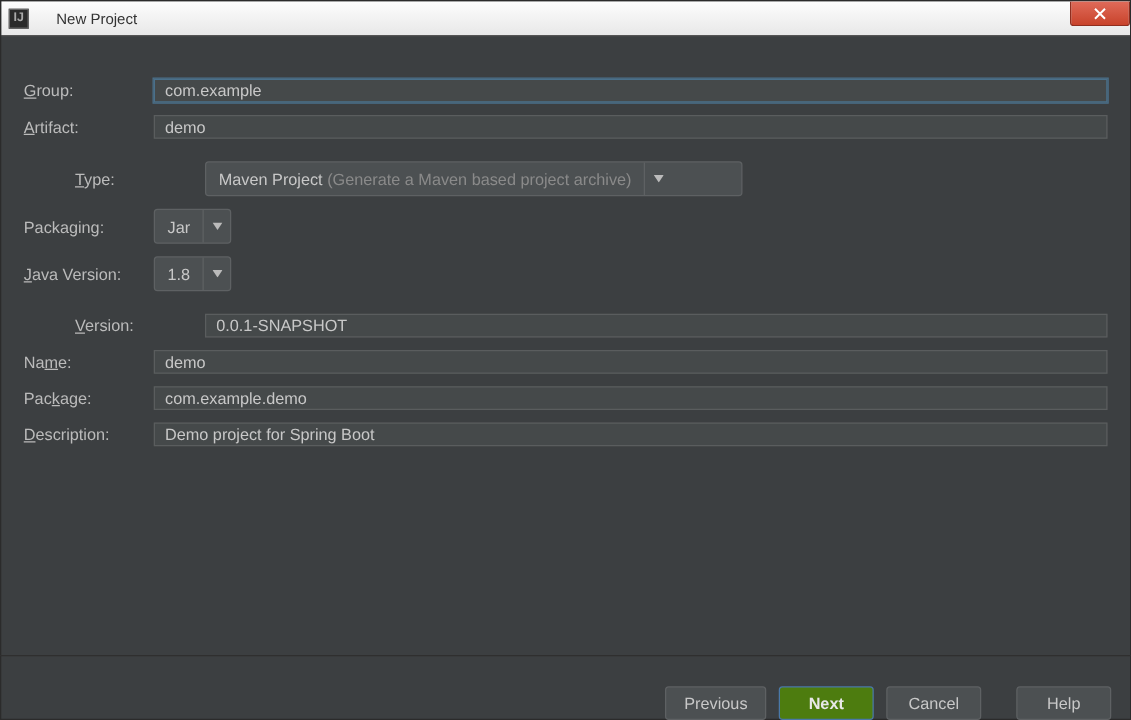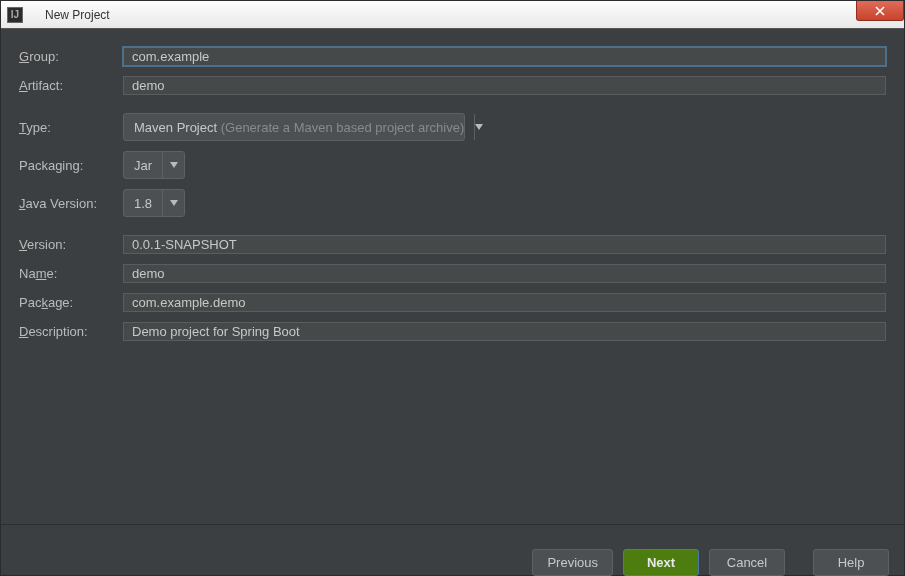--- a/index.html
+++ b/index.html
@@ -40,27 +40,27 @@
   background: linear-gradient(#e06b5a, #c8432b);
   border: 1px solid #8f2e1f;
   border-top: none;
   border-bottom-left-radius: 3px;
   border-bottom-right-radius: 3px;
   display: flex; align-items: center; justify-content: center;
   cursor: pointer;
 }
 .titlebar .close-btn svg { width: 12px; height: 10px; }
 .content {
-  padding: 18px 18px 0 18px;
+  padding: 34px 18px 0 18px;
 }
 .row {
   display: flex; align-items: center;
   margin-bottom: 10px;
 }
-.row.gap-above { margin-top: 18px; }
+.row.gap-above { margin-top: 18px; margin-left: 41px; }
 .label {
   width: 104px;
   color: #bbbbbb;
 }
 .label .ul { text-decoration: underline; }
 .input {
   flex: 1;
   height: 19px;
   background: #45494a;
   border: 1px solid #5a5d5e;
@@ -74,21 +74,21 @@
   border: 1px solid #4a708b;
   box-shadow: 0 0 0 1px #4a708b;
 }
 .combo {
   display: flex; height: 28px;
   background: #4c5052;
   border: 1px solid #5e6163;
   border-radius: 3px;
   align-items: center;
 }
-.combo.wide { width: 342px; }
+.combo.wide { width: 430px; }
 .combo .combo-text {
   padding: 0 10px;
   color: #c8c8c8;
   white-space: nowrap;
 }
 .combo .combo-hint { color: #8a8a8a; }
 .combo .combo-arrow {
   width: 22px; height: 100%;
   border-left: 1px solid #5e6163;
   display: flex; align-items: center; justify-content: center;

